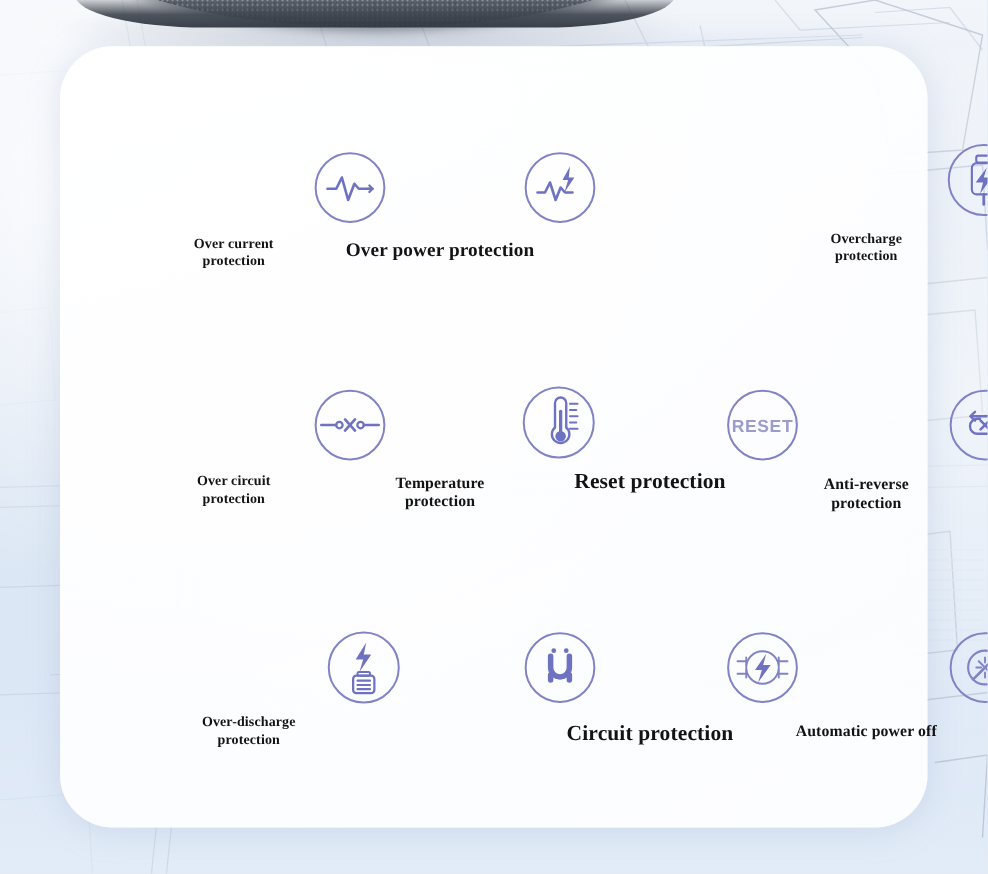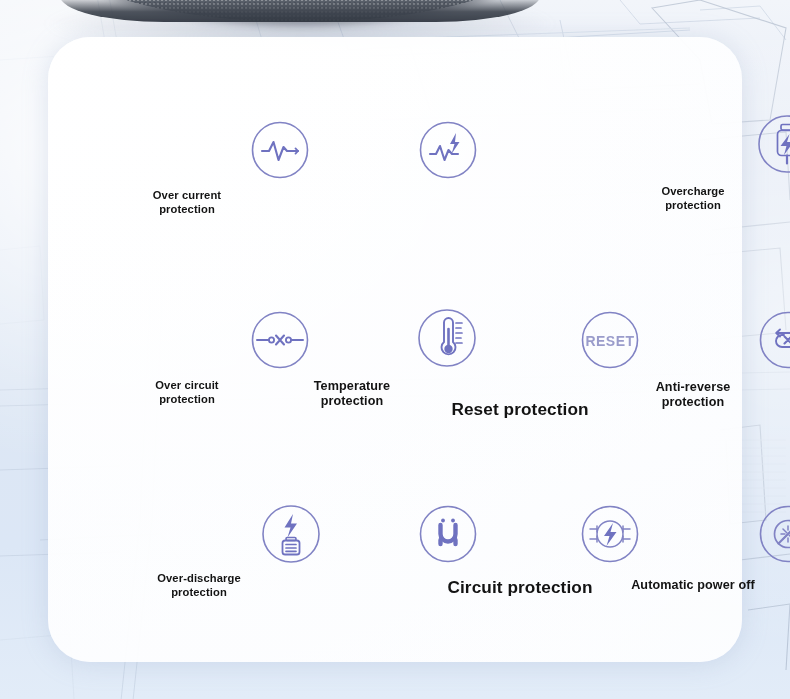--- a/index.html
+++ b/index.html
@@ -70,20 +70,21 @@
   
   .grid{
     position:absolute;left:48px;top:37px;width:694px;height:625px;
   }
   .cell{position:absolute;text-align:center;}
   .icon-wrap{display:flex;justify-content:flex-end;align-items:center;height:62px;}
   .ic{display:block;}
   .label{
     margin-top:8px;color:#131313;font-weight:bold;line-height:1.22;
     letter-spacing:.1px;
+    font-family:Liberation Serif, serif;
   }
   .lbl-sm{font-size:11.2px;}
   .lbl-md{font-size:12.6px;}
   .lbl-lg{font-size:15.4px;}
   .lbl-xl{font-size:17.2px;}
 </style>
 </head>
 <body>
 
 <div id="stage">
@@ -164,20 +165,23 @@
     </div>
 
     <div class="cell" style="left:178px;top:82px;width:252px;">
       <div class="icon-wrap">
         <svg class="ic" width="60" height="60" viewBox="0 0 60 60">
           <circle cx="30" cy="30" r="27.5" fill="none" stroke="#8183c4" stroke-width="1.6"></circle>
           <path d="M12 34 h6 l4 -8 l4.5 14 l4 -10 l3.5 4 h6" fill="none" stroke="#6f72c0" stroke-width="2.1" stroke-linecap="round" stroke-linejoin="round"></path>
           <path d="M38 13 l-6 11 h4.5 l-3 10 l8 -12 h-4.5 z" fill="#6f72c0"></path>
         </svg>
       </div>
+      <div class="label lbl-lg" style="margin-top:11px;">
+        <div>Over power protection</div>
+      </div>
     </div>
 
 
     <div class="cell" style="left:520px;top:76px;width:250px;">
       <div class="icon-wrap">
         <svg class="ic" width="62" height="62" viewBox="0 0 62 62">
           <circle cx="31" cy="31" r="28" fill="none" stroke="#8183c4" stroke-width="1.6"></circle>
           <rect x="25" y="11.5" width="12" height="5.5" rx="1.6" fill="none" stroke="#6f72c0" stroke-width="1.7"></rect>
           <rect x="21.5" y="17.5" width="19" height="25" rx="4" fill="none" stroke="#6f72c0" stroke-width="1.7"></rect>
           <path d="M31 42.5 v8" stroke="#6f72c0" stroke-width="2.2" stroke-linecap="round"></path>
@@ -222,21 +226,21 @@
       </div>
     </div>
 
     <div class="cell" style="left:352px;top:272px;width:240px;">
       <div class="icon-wrap">
         <svg class="ic" width="60" height="60" viewBox="0 0 60 60">
           <circle cx="30" cy="30" r="27.5" fill="none" stroke="#8183c4" stroke-width="1.6"></circle>
           <text x="30" y="35.5" text-anchor="middle" font-family="'Liberation Sans', sans-serif" font-size="14" font-weight="bold" letter-spacing="0.5" fill="#9a9ccb">RESET</text>
         </svg>
       </div>
-      <div class="label lbl-xl" style="margin-top:28px;">
+      <div class="label lbl-xl" style="margin-top:4px;">
         <div>Reset protection</div>
       </div>
     </div>
 
     <div class="cell" style="left:520px;top:272px;width:250px;">
       <div class="icon-wrap">
         <svg class="ic" width="60" height="60" viewBox="0 0 60 60">
           <circle cx="30" cy="30" r="27.5" fill="none" stroke="#8183c4" stroke-width="1.6"></circle>
           <path d="M19 23 h17 a6 6 0 0 1 0 12 h-2" fill="none" stroke="#6f72c0" stroke-width="1.9" stroke-linecap="round"></path>
           <path d="M22 19.5 L18.2 23 L22 26.5" fill="none" stroke="#6f72c0" stroke-width="1.9" stroke-linecap="round" stroke-linejoin="round"></path>

